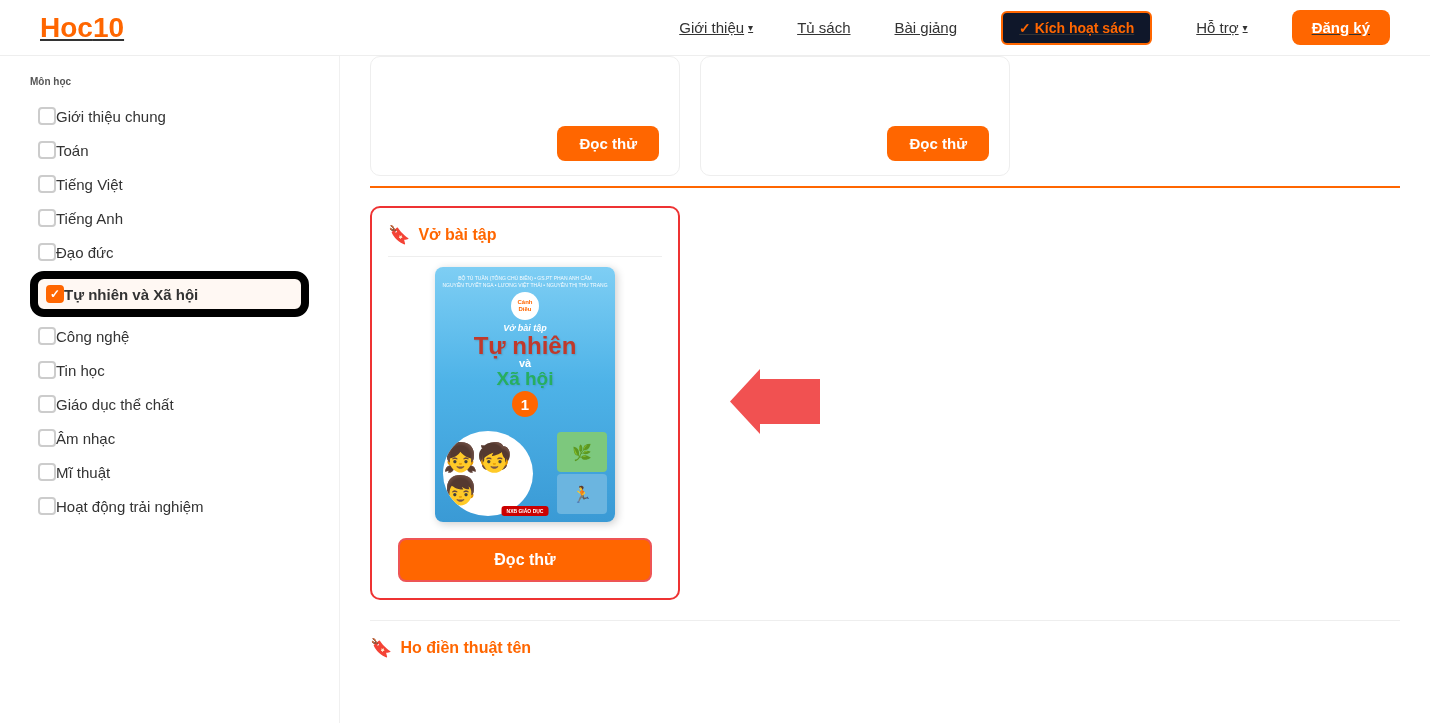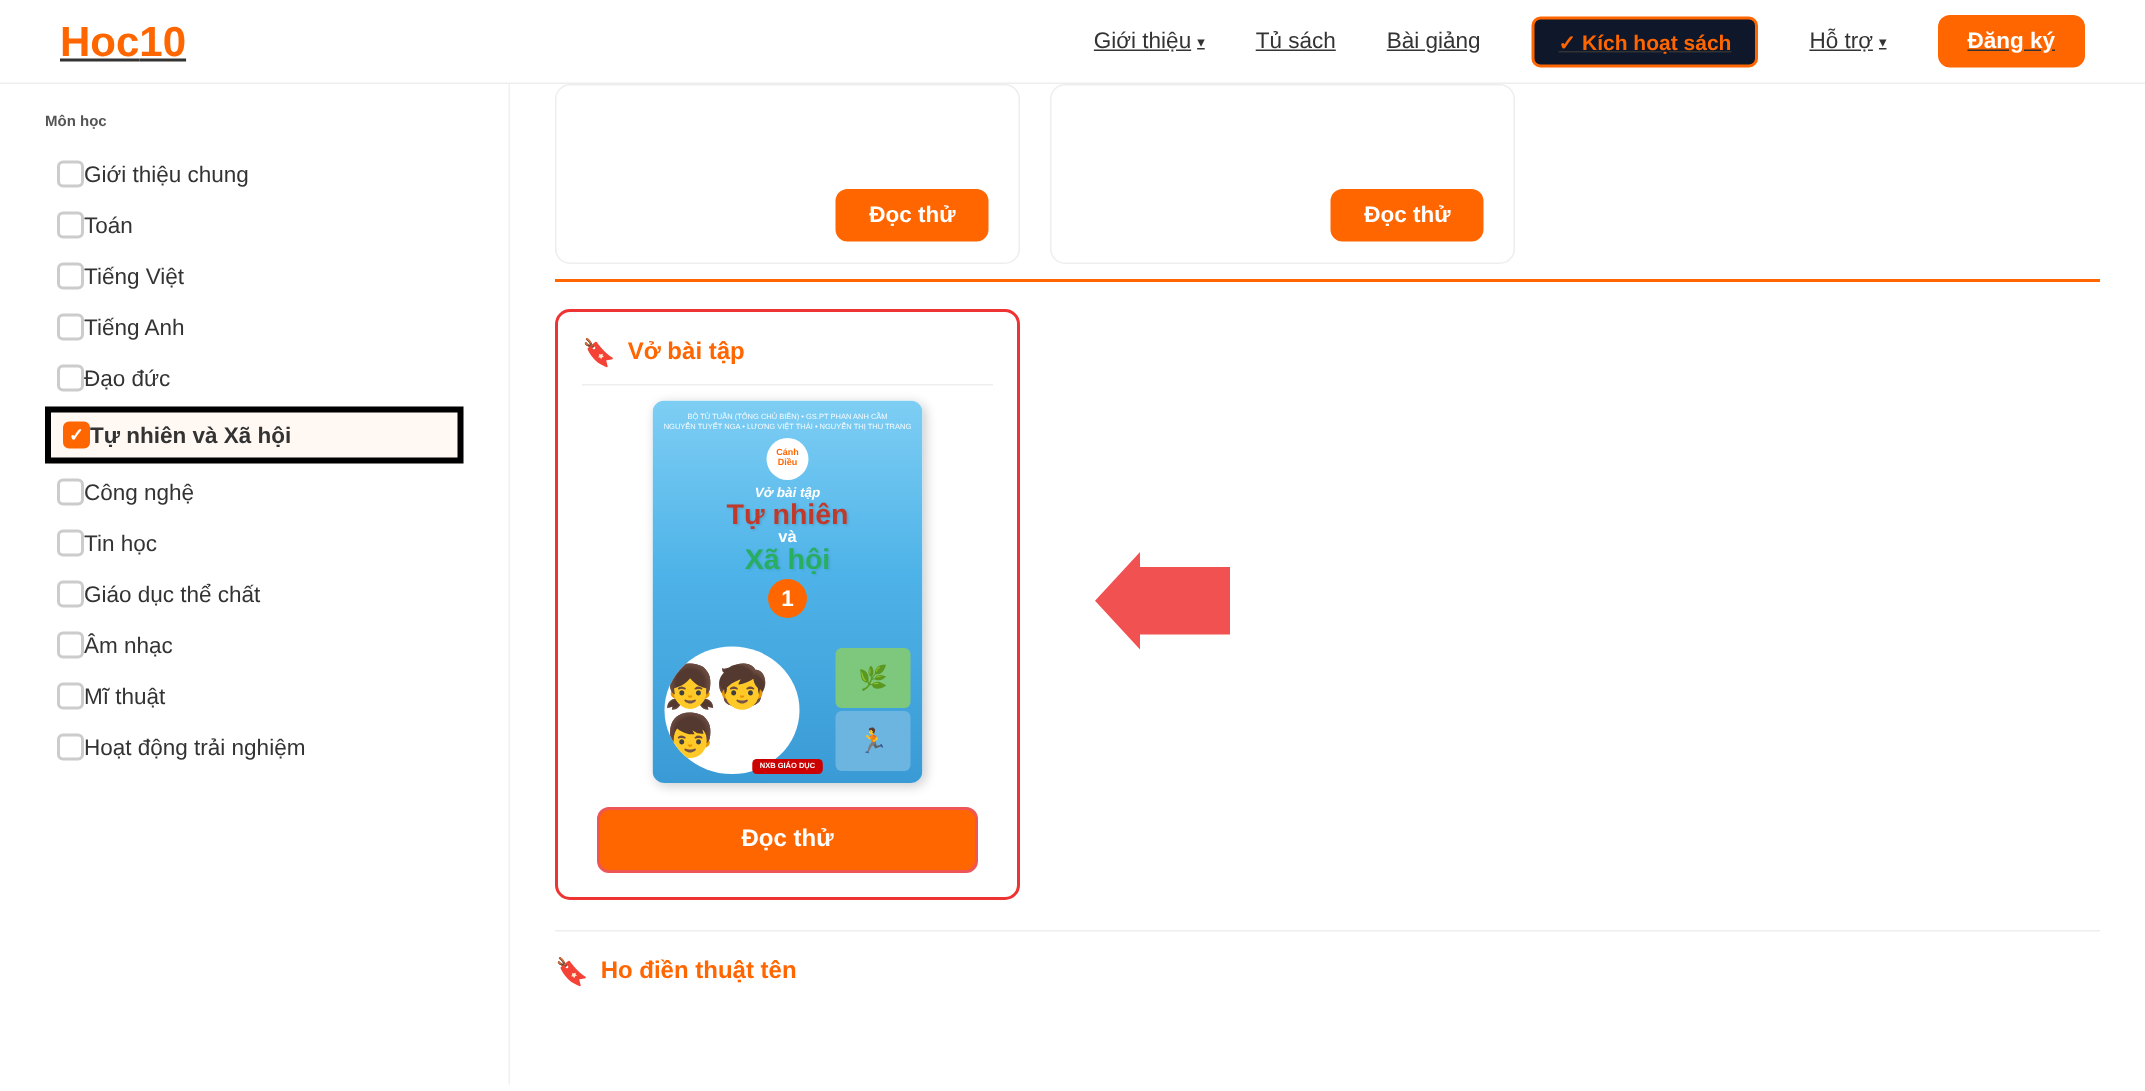--- a/index.html
+++ b/index.html
@@ -22,21 +22,21 @@
       font-size: 28px;
       font-weight: 900;
       color: #1a1a2e;
     }
     .logo span {
       color: #f60;
     }
     .nav-links {
       display: flex;
       align-items: center;
-      gap: 34px;
+      gap: 44px;
     }
     .nav-link {
       font-size: 15px;
       color: #333;
       text-decoration: none;
       cursor: pointer;
     }
     .nav-link-dropdown {
       display: flex;
       align-items: center;
@@ -91,23 +91,23 @@
     }
     .filter-item {
       display: flex;
       align-items: center;
       padding: 6px 8px;
       border-radius: 6px;
       margin-bottom: 4px;
       cursor: pointer;
     }
     .filter-item.active {
-      border: 4px solid #000000;
+      border: 8px solid #000000;
       background: #fff8f3;
-      border-radius: 0;
+      border-radius: 14px;
     }
     .checkbox {
       width: 18px;
       height: 18px;
       border: 2px solid #ccc;
       border-radius: 4px;
       display: flex;
       align-items: center;
       justify-content: center;
       flex-shrink: 0;
@@ -360,21 +360,21 @@
             <div style="width:100%;height:100%;background:linear-gradient(180deg,#7ecef4 0%,#4eb3e8 45%,#3a9ad5 100%);position:relative;display:flex;flex-direction:column;align-items:center;padding:8px 6px 6px 6px;">
 
               <div style="font-size:5px;color:rgba(255,255,255,0.95);text-align:center;line-height:1.4;margin-bottom:3px;">BỘ TỦ TUẦN (TỔNG CHỦ BIÊN) • GS.PT PHAN ANH CẦM<br>NGUYỄN TUYẾT NGA • LƯƠNG VIỆT THÁI • NGUYỄN THỊ THU TRANG</div>
 
               <div style="width:28px;height:28px;background:#fff;border-radius:50%;display:flex;align-items:center;justify-content:center;margin-bottom:3px;flex-shrink:0;">
                 <span style="font-size:6px;font-weight:900;color:#f60;text-align:center;line-height:1.1;">Cánh<br>Diều</span>
               </div>
 
               <div style="font-size:9px;color:#fff;font-style:italic;font-weight:600;margin-bottom:1px;">Vở bài tập</div>
 
-              <div style="font-size:19px;font-weight:900;color:#c0392b;text-align:center;line-height:1;text-shadow:1px 1px 2px rgba(0,0,0,0.15);">Tự nhiên</div>
+              <div style="font-size:24px;font-weight:900;color:#c0392b;text-align:center;line-height:1;text-shadow:1px 1px 2px rgba(0,0,0,0.15);">Tự nhiên</div>
               <div style="font-size:11px;color:#fff;font-weight:700;line-height:1;">và</div>
               <div style="font-size:19px;font-weight:900;color:#27ae60;text-align:center;line-height:1;text-shadow:1px 1px 2px rgba(0,0,0,0.1);">Xã hội</div>
 
               <div style="width:26px;height:26px;background:#f60;border-radius:50%;display:flex;align-items:center;justify-content:center;color:#fff;font-weight:900;font-size:15px;margin:3px 0;">1</div>
 
               <div style="width:100%;flex:1;display:flex;align-items:flex-end;justify-content:space-between;padding:0 2px;">
 
                 <div style="display:flex;align-items:flex-end;gap:0px;">
 
                   <div style="width:90px;height:85px;background:#fff;border-radius:50%;display:flex;align-items:center;justify-content:center;font-size:28px;overflow:hidden;">

